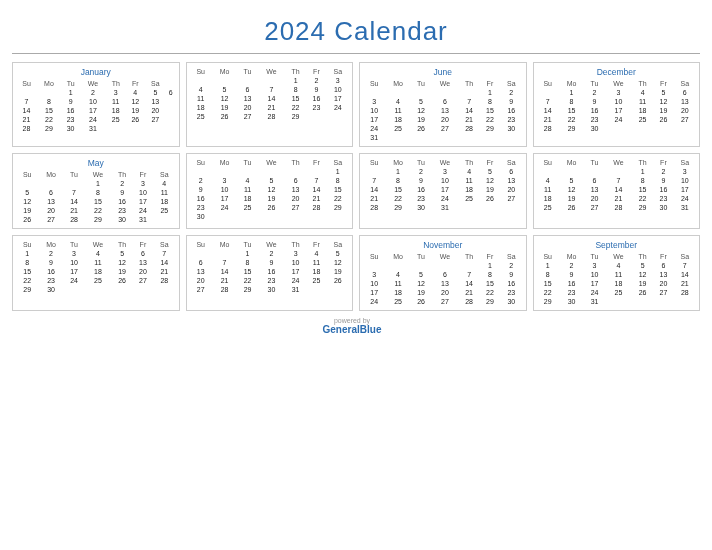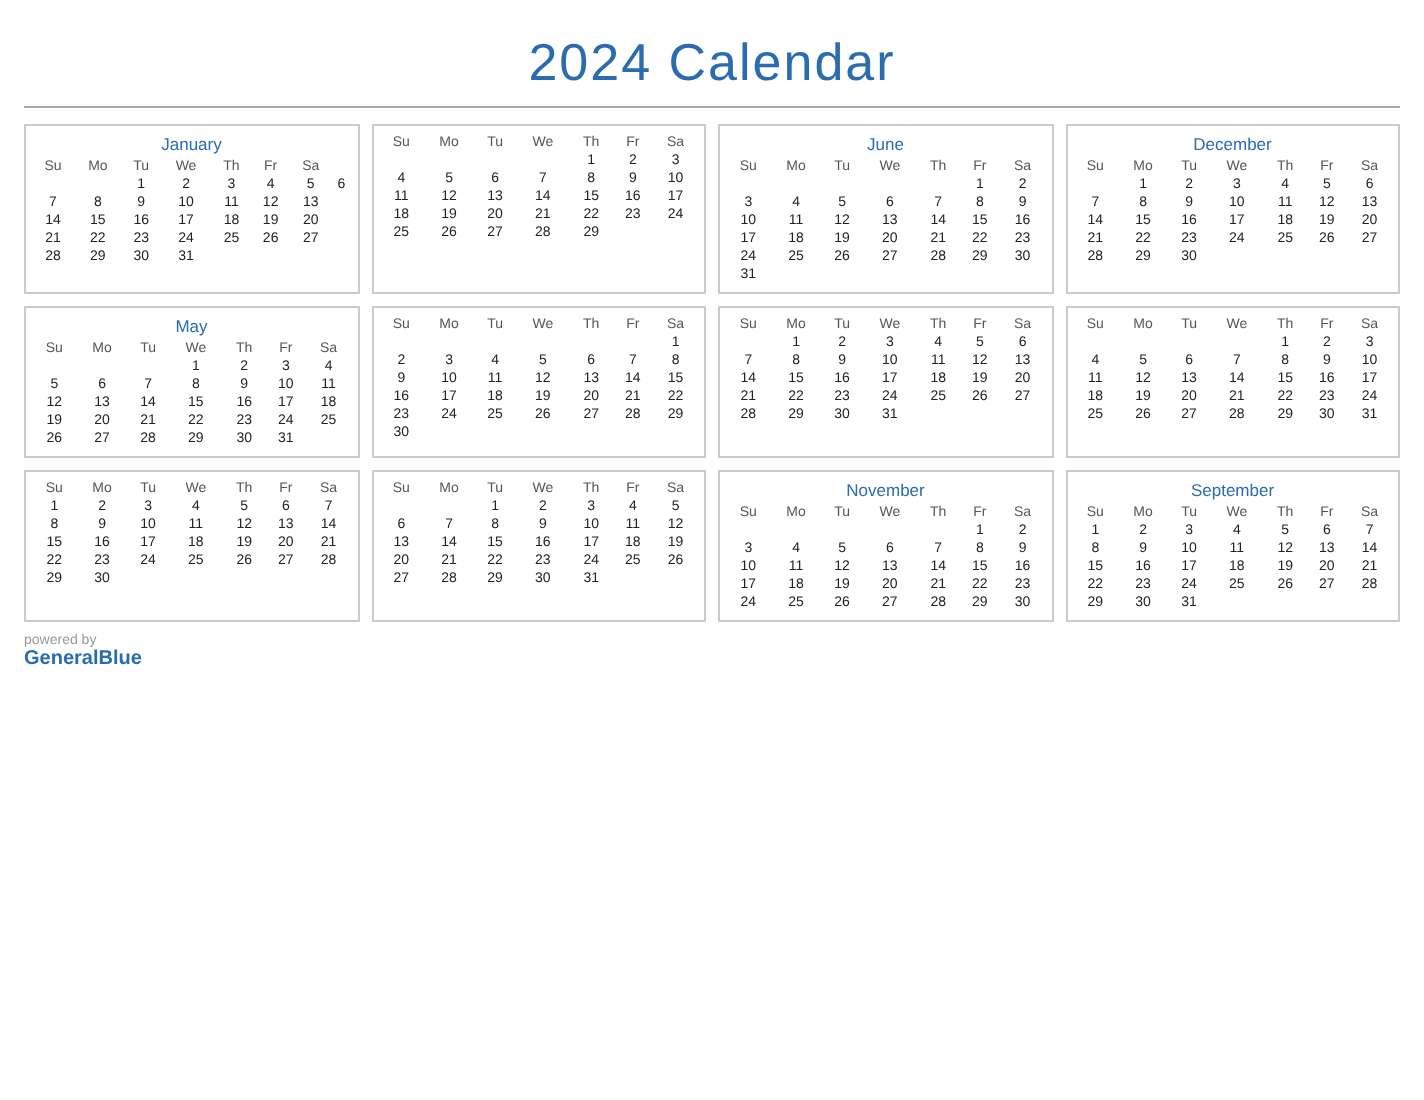--- a/index.html
+++ b/index.html
@@ -57,21 +57,21 @@
       padding: 1px 0;
     }
     .month-table td {
       text-align: center;
       font-size: 7px;
       padding: 1px 0;
       color: #222;
     }
     .footer {
       margin-top: 6px;
-      text-align: left;
+      text-align: center;
       width: 100%;
       padding-right: 8px;
     }
     .footer .powered {
       font-size: 7px;
       color: #999;
     }
     .footer .brand {
       font-size: 10px;
       color: #2b6cb0;

